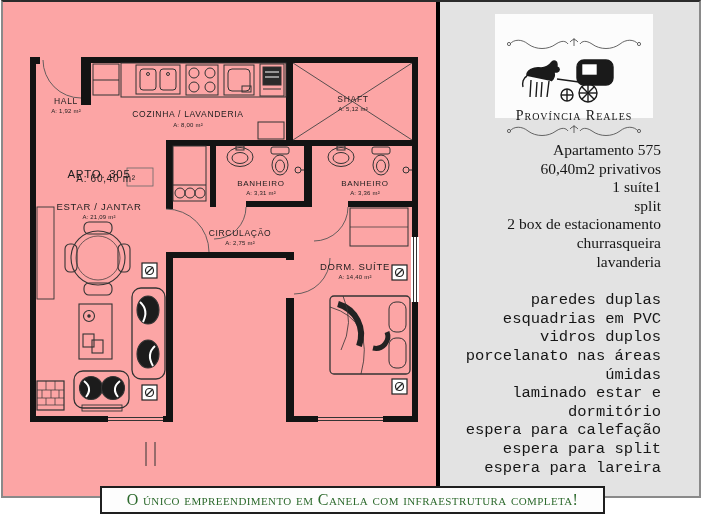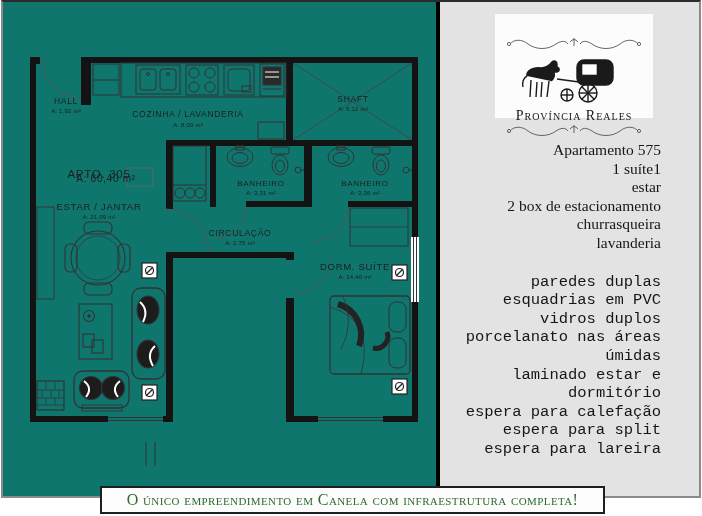--- a/index.html
+++ b/index.html
@@ -1,20 +1,20 @@
 <!DOCTYPE html>
 <html><head>
 <meta charset="utf-8">
 <style>
   html,body{margin:0;padding:0;background:#ffffff;width:702px;height:516px;
     font-family:"Liberation Serif",serif;overflow:hidden;}
   .page{position:relative;width:702px;height:516px;background:#fff;}
   .flyer{position:absolute;left:1px;top:0;width:696px;height:494px;
     border:2px solid #8a8a8a;border-top-color:#2b2b2b;display:flex;background:#fff;}
-  .plan-panel{position:relative;width:433px;height:100%;background:#0f766e;}
+  .plan-panel{position:relative;width:433px;height:100%;background:#fca5a5;}
   .plan-panel svg{position:absolute;left:0;top:0;}
   .divider{width:4px;background:#000;height:100%;}
   .info-panel{position:relative;flex:1;background:#e3e3e3;height:100%;}
   .logo-box{position:absolute;left:55px;top:12px;width:158px;height:104px;
     background:#fcfcfc;text-align:center;padding-top:23px;box-sizing:border-box;}
   .logo-brand{font-family:"Liberation Serif",serif;font-variant:small-caps;
     font-size:14px;letter-spacing:1px;color:#161616;margin-top:1px;}
   .specs{position:absolute;top:139px;right:38px;text-align:right;
     font-size:15.5px;line-height:18.6px;color:#161616;}
   .specs .grp2{margin-top:20px;font-family:Liberation Mono, monospace;}
@@ -279,22 +279,23 @@
             <path d="M70,1 L70,9 M66,5 Q70,0 74,5"></path>
             <circle cx="5" cy="7" r="1.6"></circle>
               <circle cx="135" cy="7" r="1.6"></circle>
           </g>
         </svg>
       </div>
 
       <div class="specs">
         <div class="grp1">
           <div>Apartamento 575</div>
+          <div>60,40m2 privativos</div>
           <div>1 suíte1</div>
-          <div>estar</div>
+          <div>split</div>
           <div>2 box de estacionamento</div>
           <div>churrasqueira</div>
           <div>lavanderia</div>
         </div>
         <div class="grp2">
           <div>paredes duplas</div>
           <div>esquadrias em PVC</div>
           <div>vidros duplos</div>
           <div>porcelanato nas áreas úmidas</div>
           <div>laminado estar e dormitório</div>

